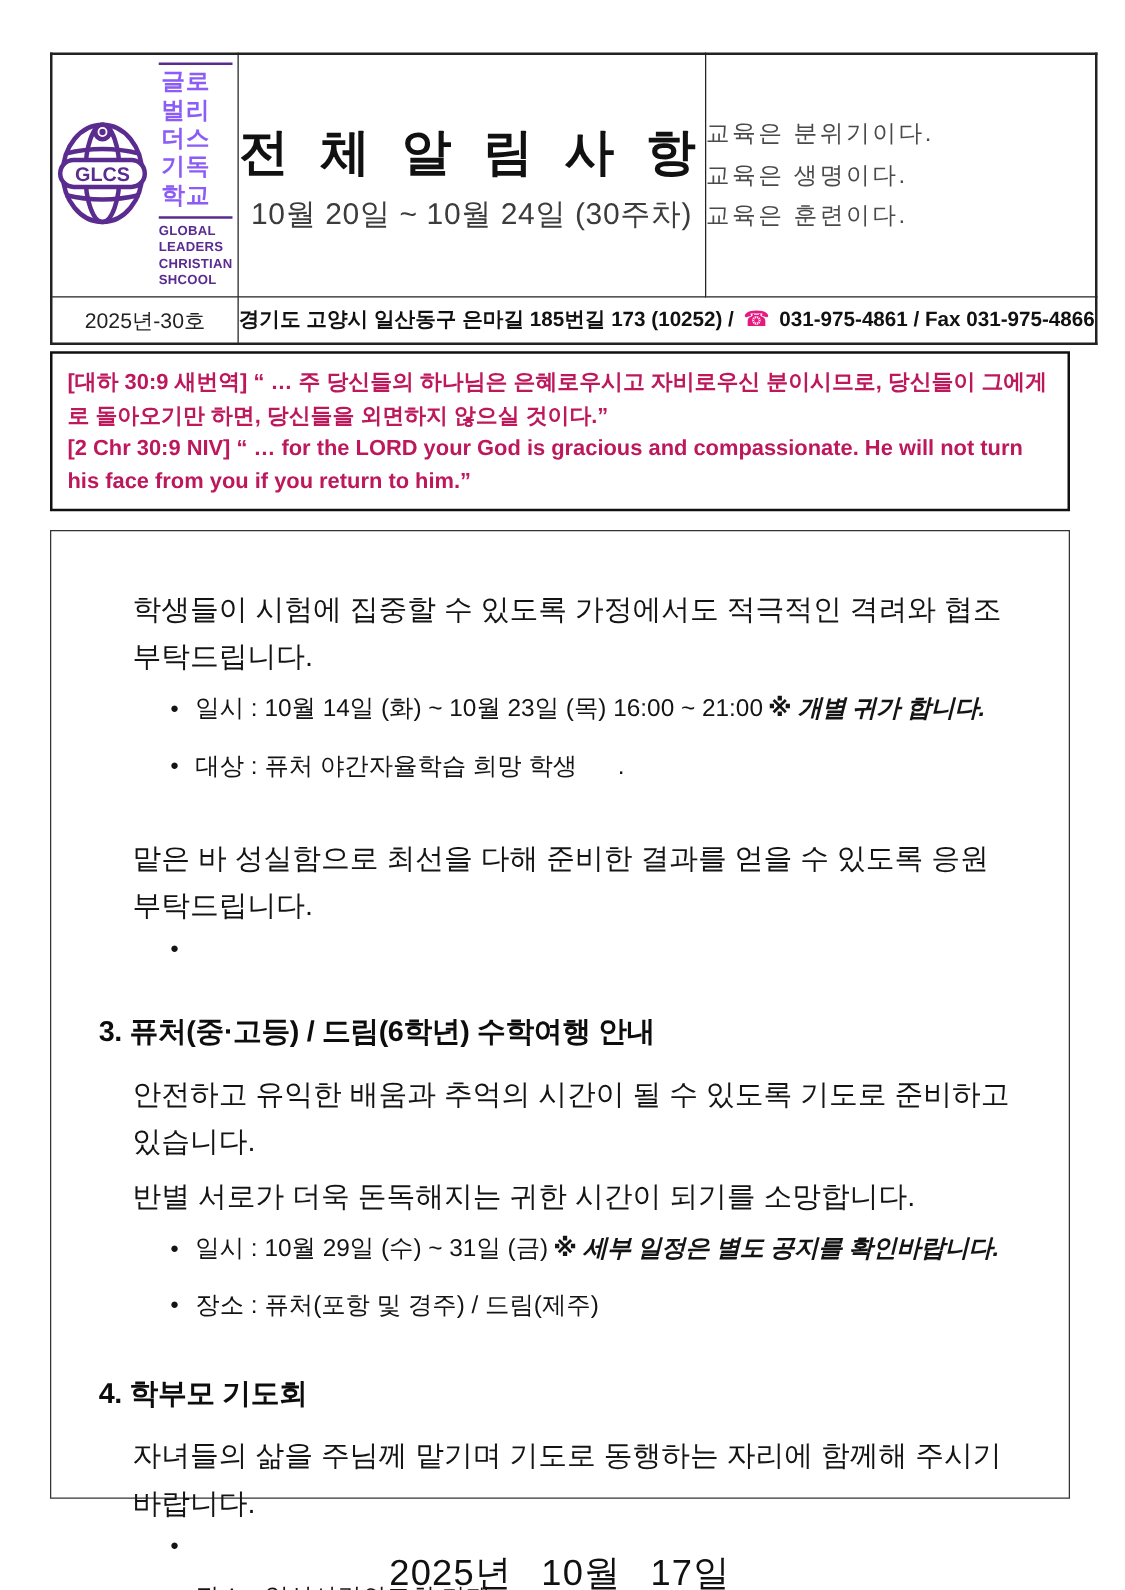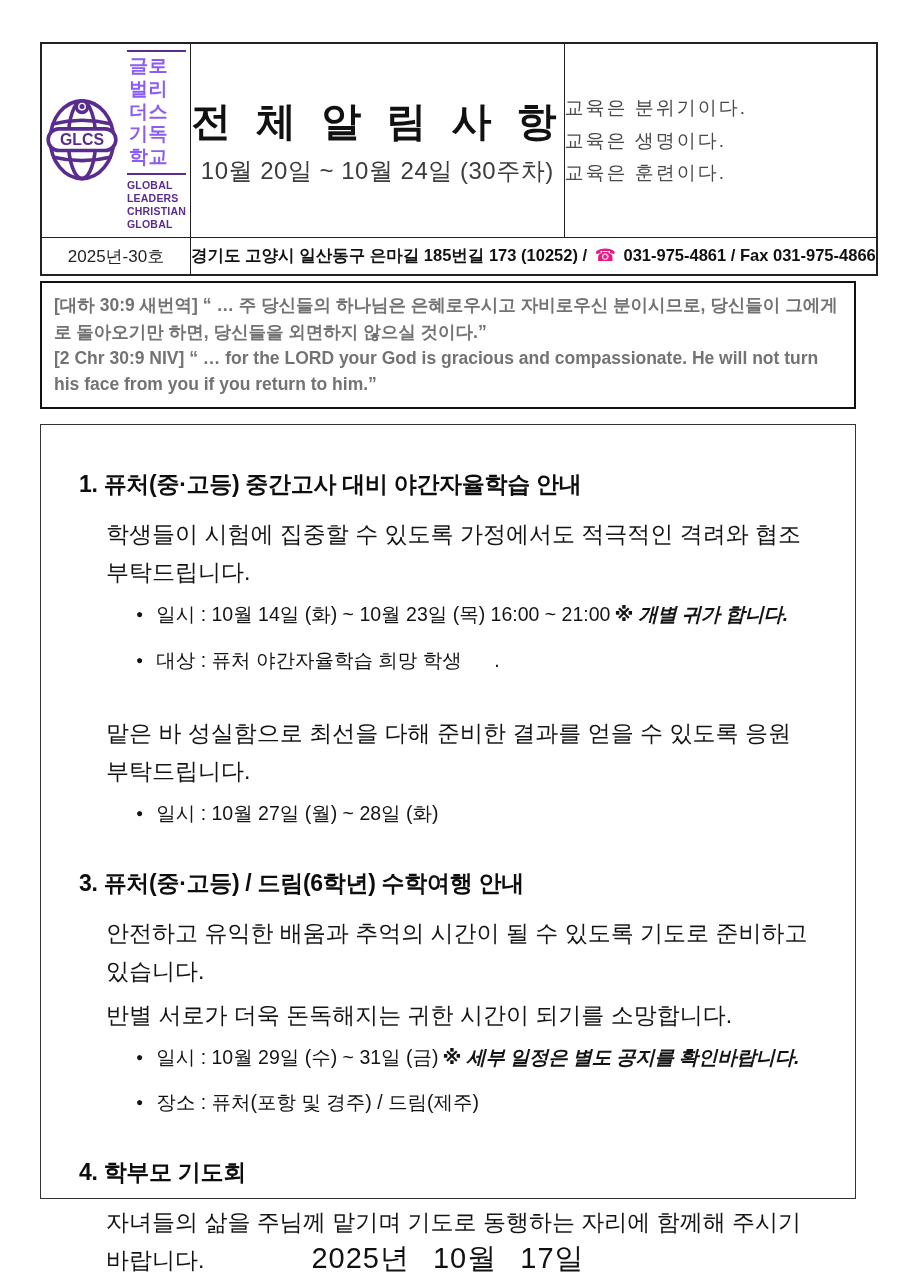--- a/index.html
+++ b/index.html
@@ -29,21 +29,21 @@
   .doc-subtitle{font-size:24px;color:#3c3c3c;margin-top:6px;letter-spacing:.5px;}
   .motto-cell{}
   .motto{font-size:19px;color:#4a4a4a;line-height:1.7;letter-spacing:2px;}
   .issue-cell{text-align:center;font-size:17px;color:#222;height:36px;}
   .addr-cell{text-align:center;font-size:16.5px;font-weight:600;color:#111;white-space:nowrap;}
   .phone-icon{color:#E6197F;font-size:17px;margin:0 3px;}
 
   
   .verse-box{
     border:2.5px solid #111;margin-top:5px;padding:9px 12px 10px 12px;
-    font-weight:700;font-size:17.5px;line-height:1.5;color:#737373;
+    font-weight:700;font-size:17.5px;line-height:1.5;color:#be185d;
   }
   .verse-box p{margin:0;}
 
   
   .main-box{
     border:1.5px solid #333;margin-top:15px;height:775px;
     padding:44px 40px 0 38px;box-sizing:border-box;
   }
   .section{margin-bottom:40px;}
   .sec-title{font-size:23px;font-weight:800;color:#0d0d0d;margin:0 0 16px 0;letter-spacing:-.3px;}
@@ -83,21 +83,21 @@
               <text x="50" y="70" text-anchor="middle" font-family="Liberation Sans, sans-serif" font-size="22" font-weight="bold" fill="#5B2C90">GLCS</text>
             </svg>
           </span>
           <span class="logo-names">
             <span class="kr-name">
               <span>글로벌리더스</span><br>
               <span>기독학교</span>
             </span>
             <span class="en-name">
               <span>GLOBAL LEADERS</span><br>
-              <span>CHRISTIAN GLOBAL</span>
+              <span>CHRISTIAN SHCOOL</span>
             </span>
           </span>
         </div>
       </td>
       <td class="title-cell">
         <div class="doc-title">전 체 알 림 사 항</div>
         <div class="doc-subtitle">10월 20일 ~ 10월 24일 (30주차)</div>
       </td>
       <td class="motto-cell">
         <div class="motto">
@@ -119,40 +119,38 @@
     </table>
 
   <div class="verse-box">
     <p>[대하 30:9 새번역] “ … 주 당신들의 하나님은 은혜로우시고 자비로우신 분이시므로, 당신들이 그에게로 돌아오기만 하면, 당신들을 외면하지 않으실 것이다.”</p>
     <p>[2 Chr 30:9 NIV] “ … for the LORD your God is gracious and compassionate. He will not turn his face from you if you return to him.”</p>
   </div>
 
   <div class="main-box">
 
     <div class="section">
-      <p class="sec-title">1. 퓨처(중·고등) 중간고사 대비 야간자율학습 안내</p>
       <p class="sec-body">학생들이 시험에 집중할 수 있도록 가정에서도 적극적인 격려와 협조 부탁드립니다.</p>
       <div class="bullets">
         <div class="bullet">
           <span class="dot">●</span>
           <span><span>일시 : 10월 14일 (화) ~ 10월 23일 (목) 16:00 ~ 21:00</span><span class="em">※ 개별 귀가 합니다.</span></span>
         </div>
         <div class="bullet">
           <span class="dot">●</span>
           <span><span>대상 : 퓨처 야간자율학습 희망 학생&nbsp;&nbsp;&nbsp;&nbsp;&nbsp;&nbsp;.</span></span>
         </div>
       </div>
     </div>
 
     <div class="section">
       <p class="sec-body">맡은 바 성실함으로 최선을 다해 준비한 결과를 얻을 수 있도록 응원 부탁드립니다.</p>
       <div class="bullets">
         <div class="bullet">
           <span class="dot">●</span>
-          <span><span>일시 : 10월 27일 (월) ~ 28일 (화)</span></span>
         </div>
       </div>
     </div>
 
     <div class="section">
       <p class="sec-title">3. 퓨처(중·고등) / 드림(6학년) 수학여행 안내</p>
       <p class="sec-body">안전하고 유익한 배움과 추억의 시간이 될 수 있도록 기도로 준비하고 있습니다.</p>
       <p class="sec-body">반별 서로가 더욱 돈독해지는 귀한 시간이 되기를 소망합니다.</p>
       <div class="bullets">
         <div class="bullet">

